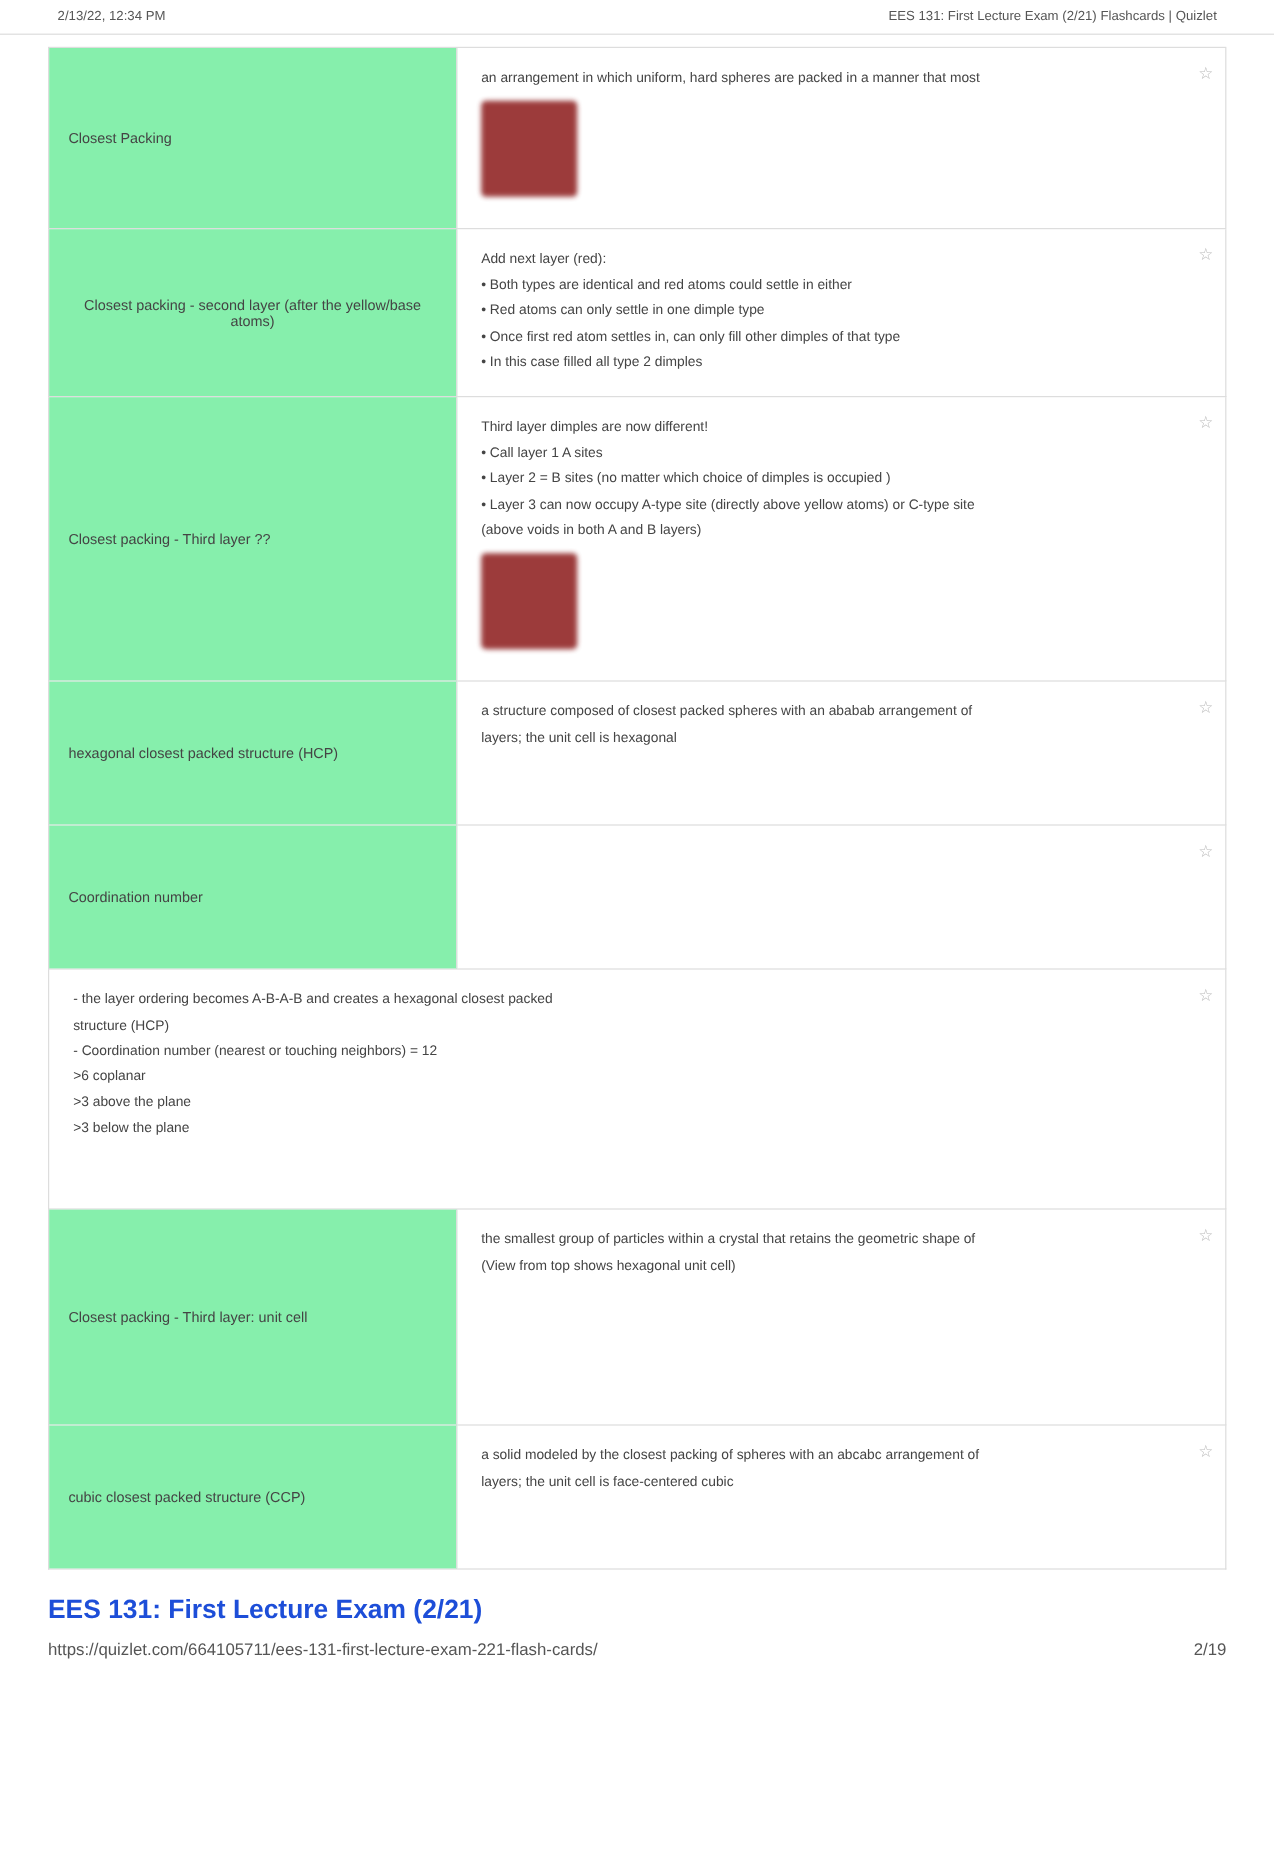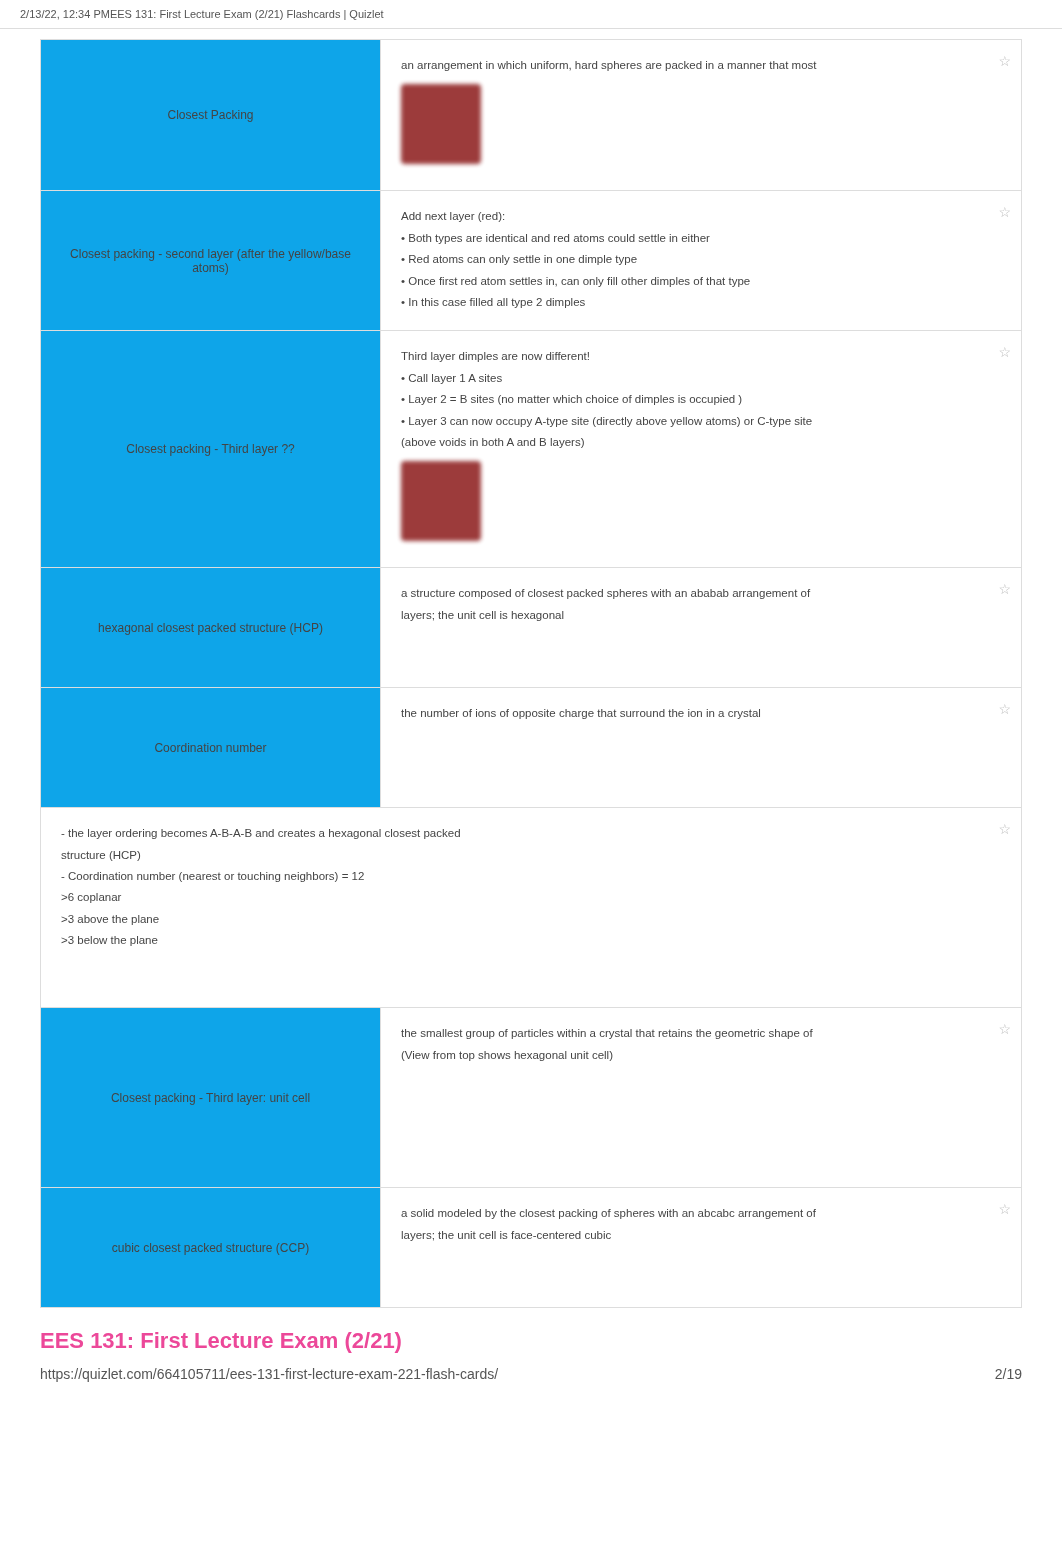--- a/index.html
+++ b/index.html
@@ -5,22 +5,22 @@
     * { box-sizing: border-box; margin: 0; padding: 0; }
     body {
       font-family: Arial, Helvetica, sans-serif;
       background: #fff;
       color: #333;
       font-size: 12px;
       width: 1062px;
     }
     .page-header {
       display: flex;
-      justify-content: flex-start;
-      padding: 8px 20px;
+      justify-content: space-between;
+      padding: 8px 48px;
       font-size: 11px;
       color: #555;
       border-bottom: 1px solid #ddd;
     }
     .flashcard-container {
       padding: 0 40px;
     }
     .flashcard {
       display: flex;
       border: 1px solid #ddd;
@@ -29,27 +29,27 @@
     }
     .flashcard:first-child {
       border-top: 1px solid #ddd;
       margin-top: 10px;
     }
     .card-term {
       width: 340px;
       min-width: 340px;
       display: flex;
       align-items: center;
-      justify-content: center;
+      justify-content: flex-start;
       text-align: center;
       padding: 20px 16px;
       border-right: 1px solid #ddd;
       font-size: 12px;
       color: #444;
-      background: #0ea5e9;
+      background: #86efac;
     }
     .card-definition {
       flex: 1;
       padding: 16px 20px;
       font-size: 11.5px;
       color: #444;
       line-height: 1.6;
       position: relative;
     }
     .card-definition .star {
@@ -67,21 +67,21 @@
       margin: 10px 0;
       filter: blur(2px);
       opacity: 0.85;
     }
     .page-footer {
       padding: 20px 40px 8px 40px;
     }
     .footer-title {
       font-size: 22px;
       font-weight: bold;
-      color: #ec4899;
+      color: #1d4ed8;
       margin-bottom: 8px;
     }
     .footer-url-row {
       display: flex;
       justify-content: space-between;
       font-size: 14px;
       color: #555;
       padding-top: 4px;
     }
     .italic { }
@@ -149,21 +149,20 @@
       <div class="definition-line">layers; the unit cell is hexagonal</div>
     </div>
   </div>
 
   <div class="flashcard">
     <div class="card-term">
       <span>Coordination number</span>
     </div>
     <div class="card-definition">
       <span class="star">☆</span>
-      <div class="definition-line">the number of ions of opposite charge that surround the ion in a crystal</div>
     </div>
   </div>
 
   <div class="flashcard" style="min-height:200px;">
     <div class="card-definition">
       <span class="star">☆</span>
       <div class="definition-line">- the layer ordering becomes A-B-A-B and creates a          hexagonal closest packed</div>
       <div class="definition-line">structure (HCP)</div>
       <div class="definition-line">-  Coordination number       (nearest or touching neighbors) =        12</div>
       <div class="definition-line">&gt;6 coplanar</div>

